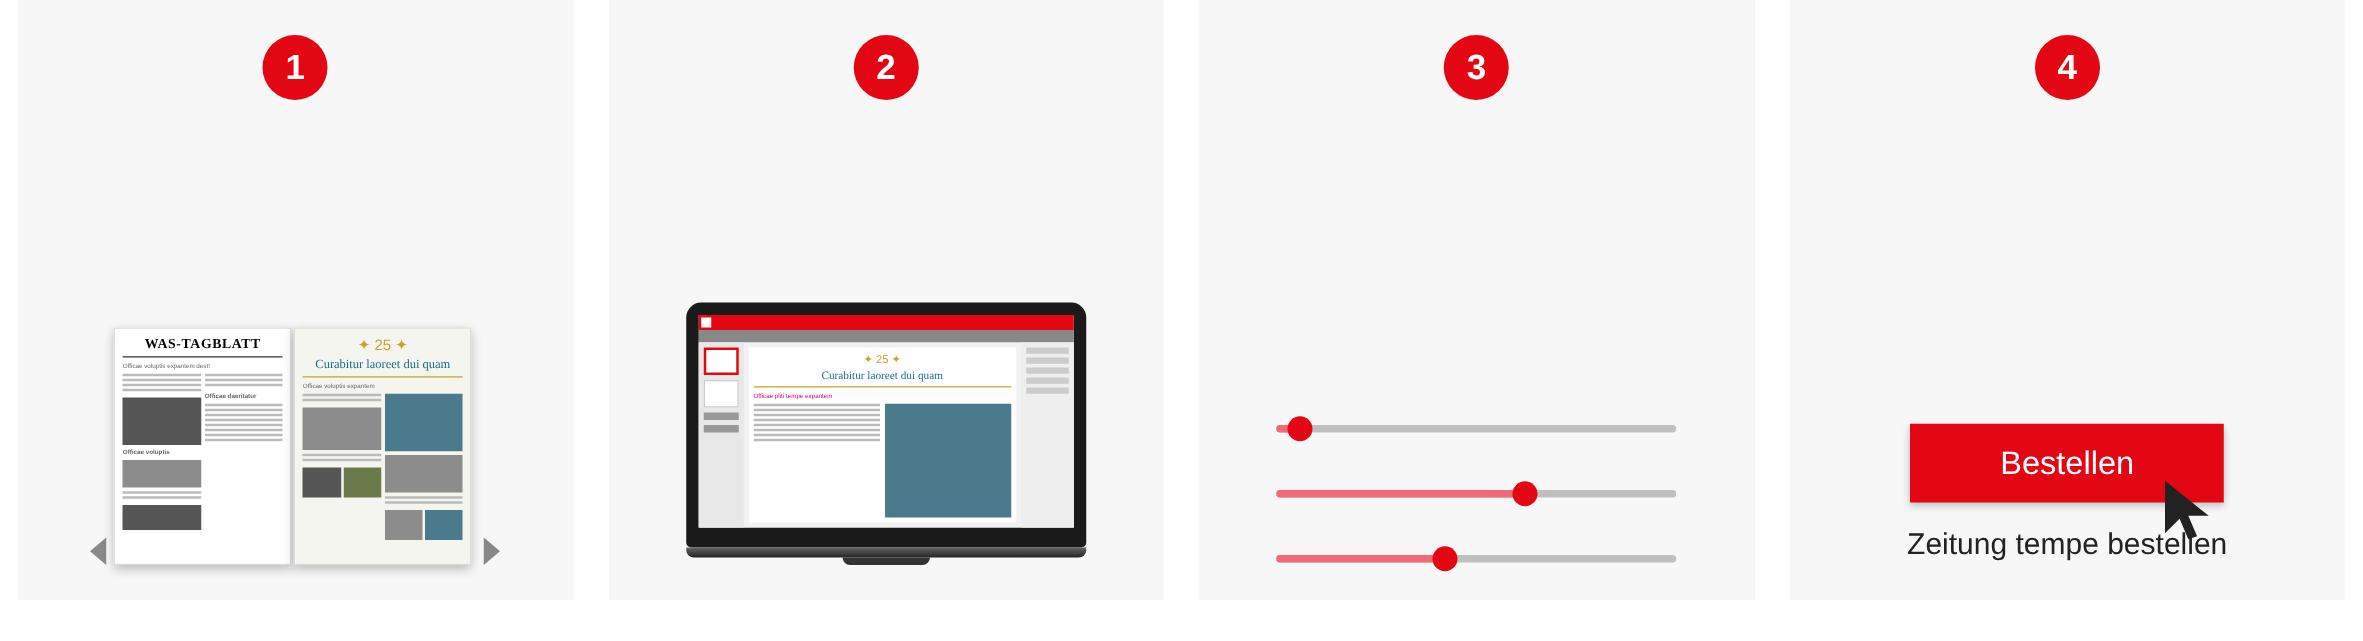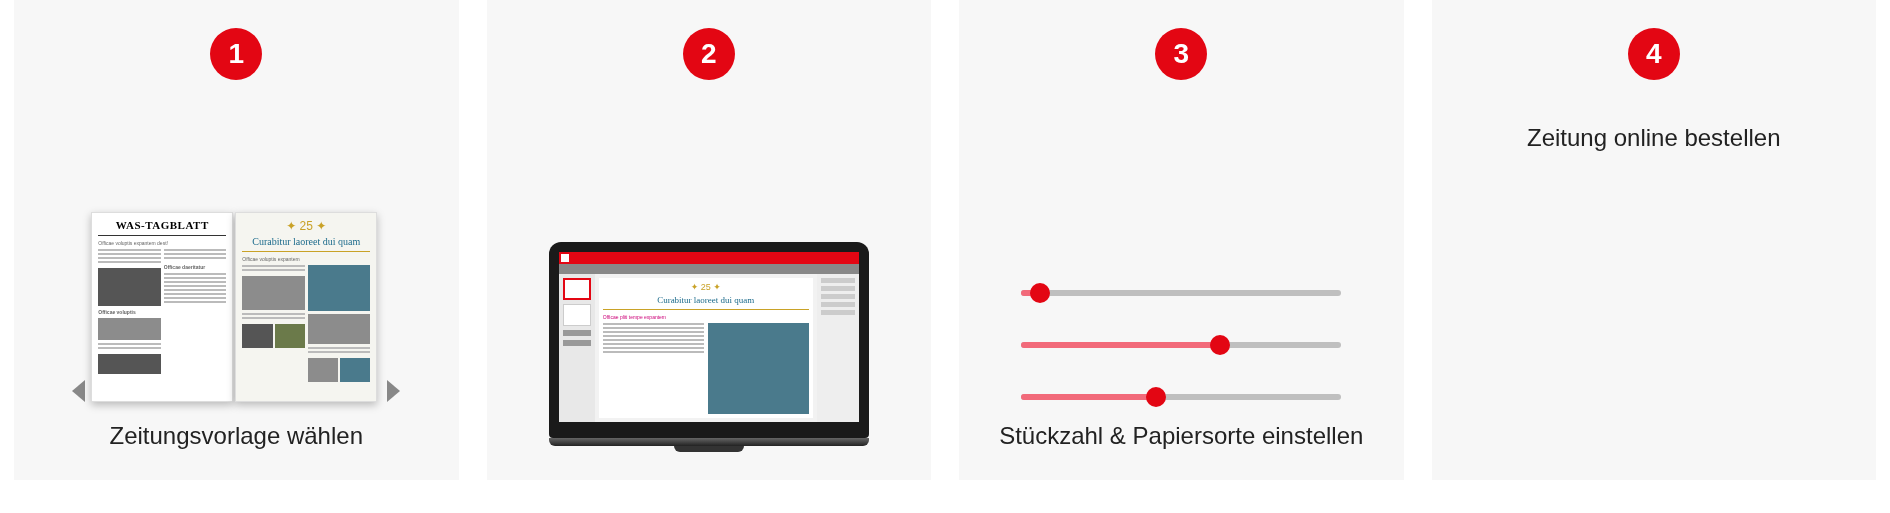--- a/index.html
+++ b/index.html
@@ -143,21 +143,20 @@
               <div style="display:flex;gap:2px">
                   <div class="thumb" style="height:24px;flex:1"></div>
                   <div class="thumb bl" style="height:24px;flex:1"></div>
                 </div>
             </div>
           </div>
         </div>
       </div>
       <div class="arrow r"></div>
     </div>
-    <div class="caption">Zeitungsvorlage wählen</div>
   </div>
 
   <div class="card">
     <div class="badge">2</div>
     <div class="illus">
       <div class="laptop">
         <div class="screen-frame">
           <div class="screen">
             <div class="topbar">
                 <div class="sq"></div>
@@ -221,21 +220,28 @@
             <div class="fill" style="width:62%"></div>
             <div class="knob" style="left:calc(62% - 10px)"></div>
         </div>
         <div class="slider">
           <div class="track"></div>
             <div class="fill" style="width:42%"></div>
             <div class="knob" style="left:calc(42% - 10px)"></div>
         </div>
       </div>
     </div>
-    <div class="caption">Stückzahl &amp; Papiersorte einstellen</div>
   </div>
 
   <div class="card">
     <div class="badge">4</div>
-    <div class="caption">Zeitung online bestellen</div>
+    <div class="illus">
+      <div class="order-wrap">
+        <div class="order">Bestellen</div>
+        <svg class="cursor" width="56" height="56" viewBox="0 0 24 24">
+          <path fill="#222" d="M3 2 L3 20 L8 15 L11 22 L14 21 L11 14 L18 14 Z"></path>
+        </svg>
+      </div>
+    </div>
+    <div class="caption">Zeitung tempe bestellen</div>
   </div>
 
 </div>
 
 </body></html>

